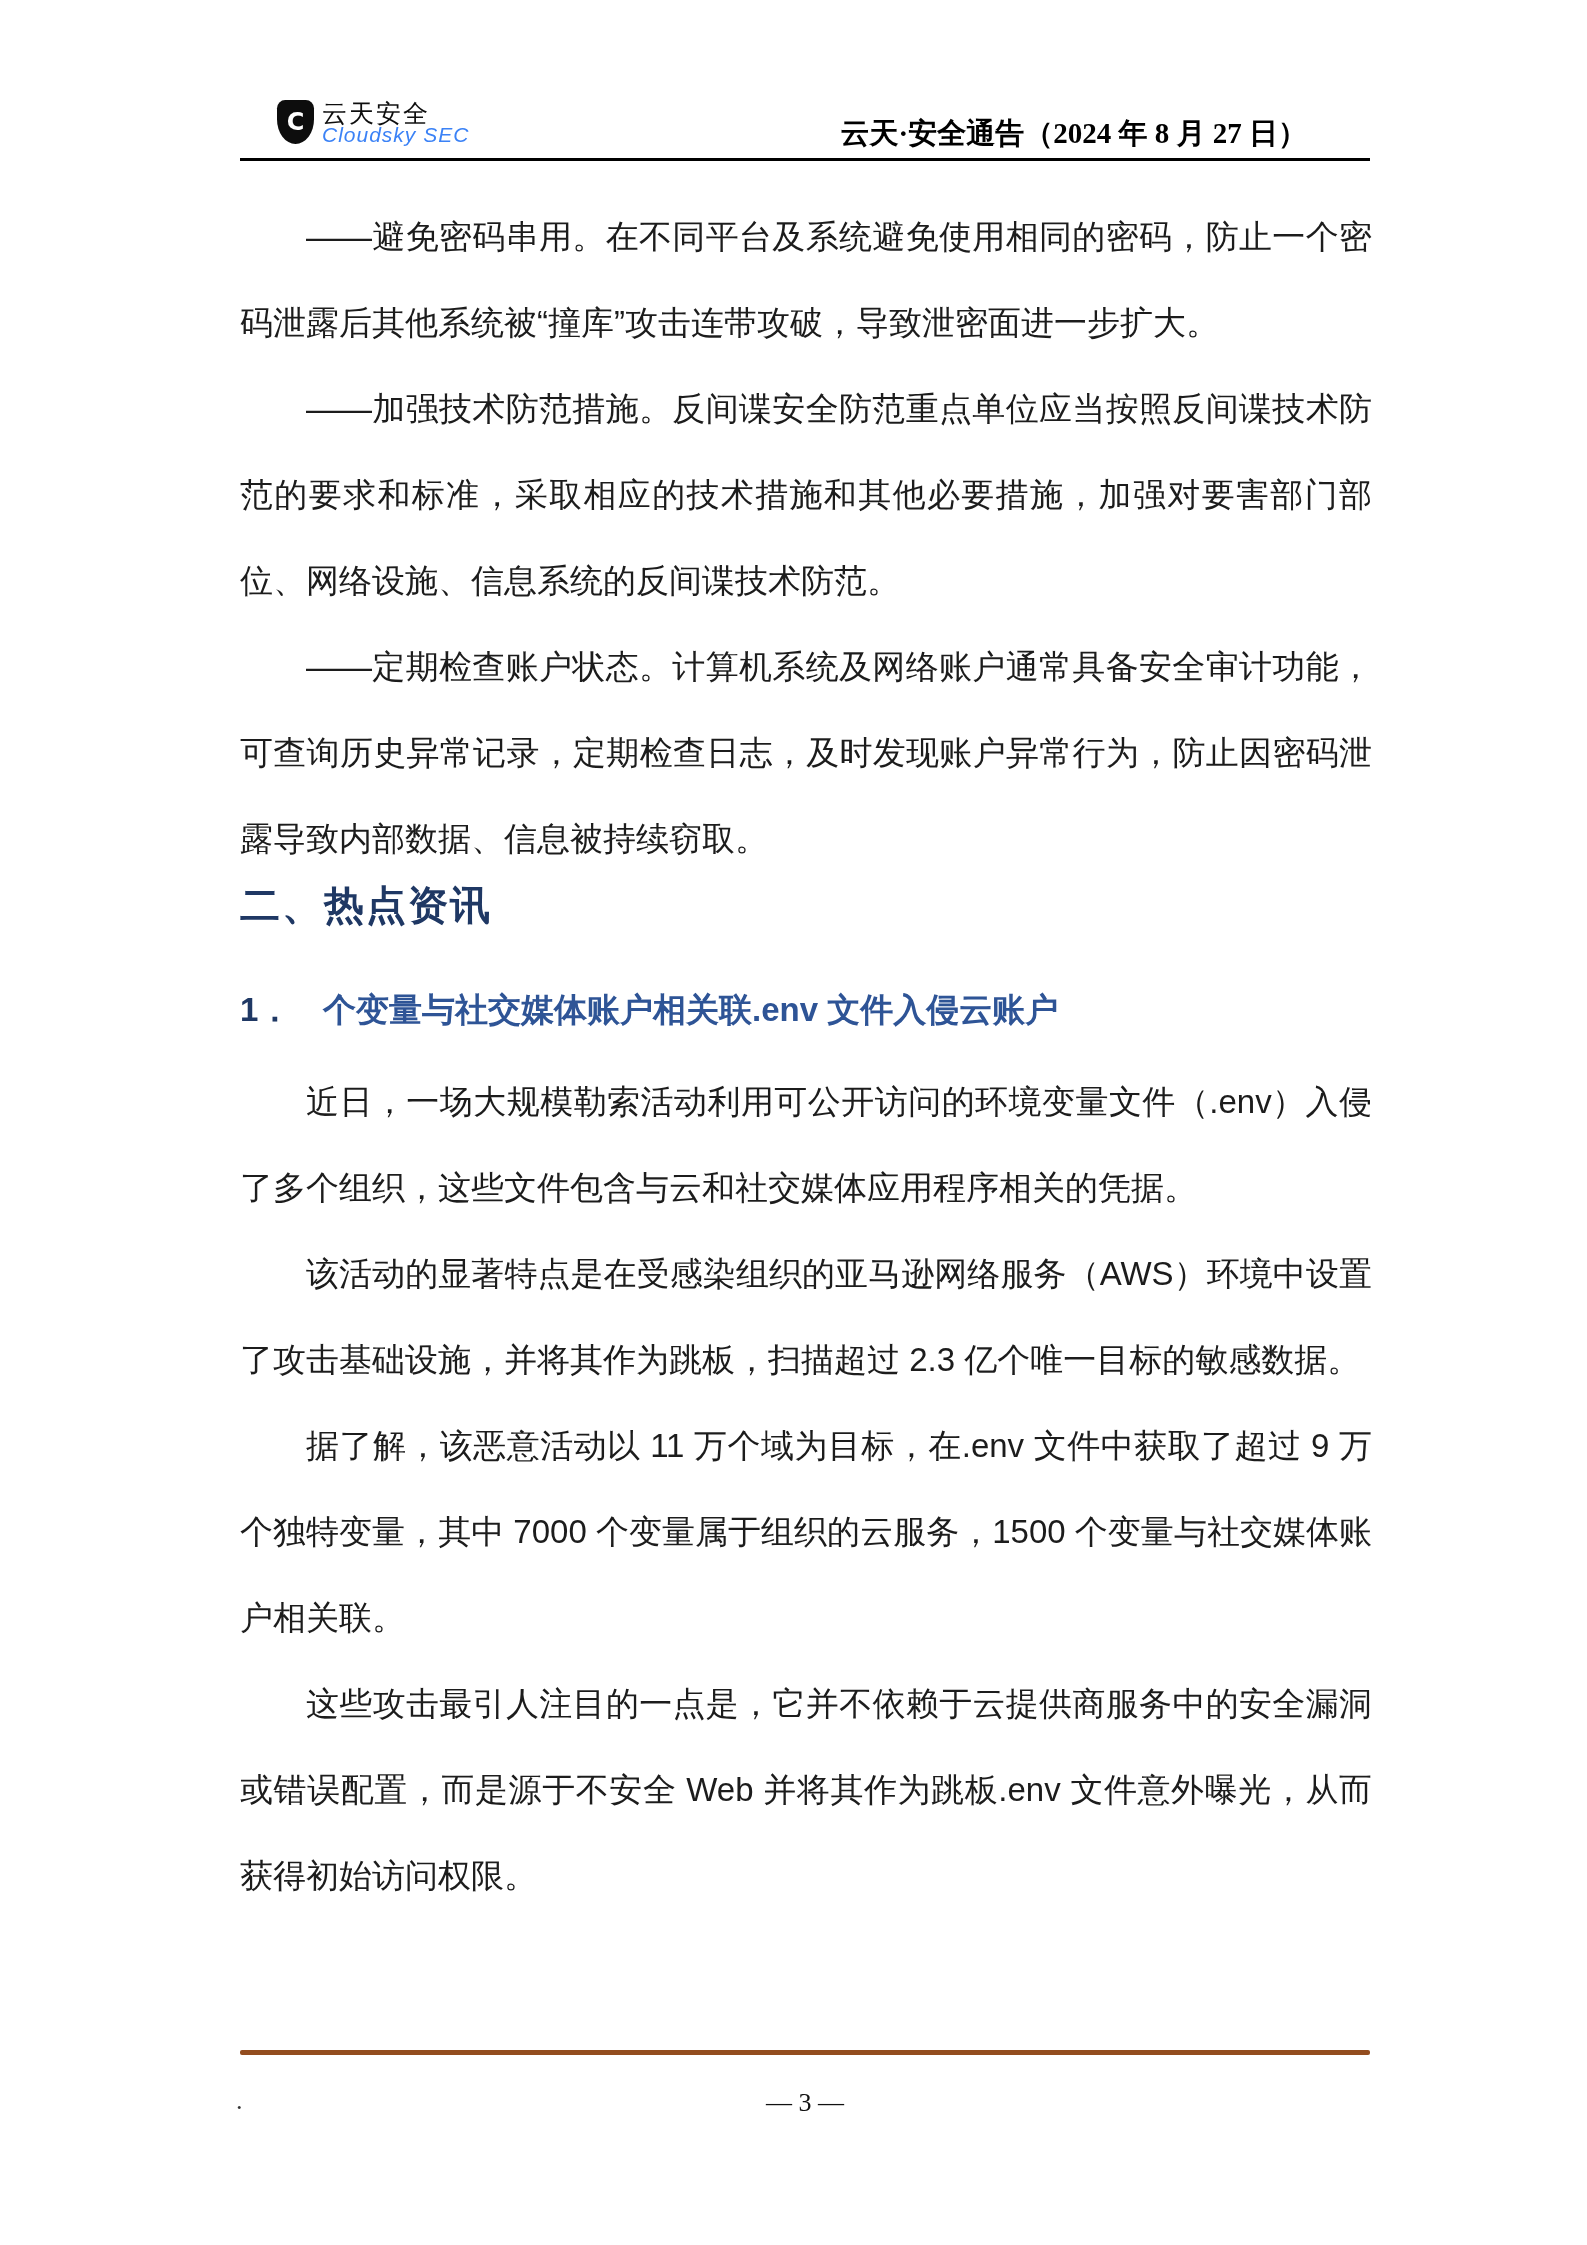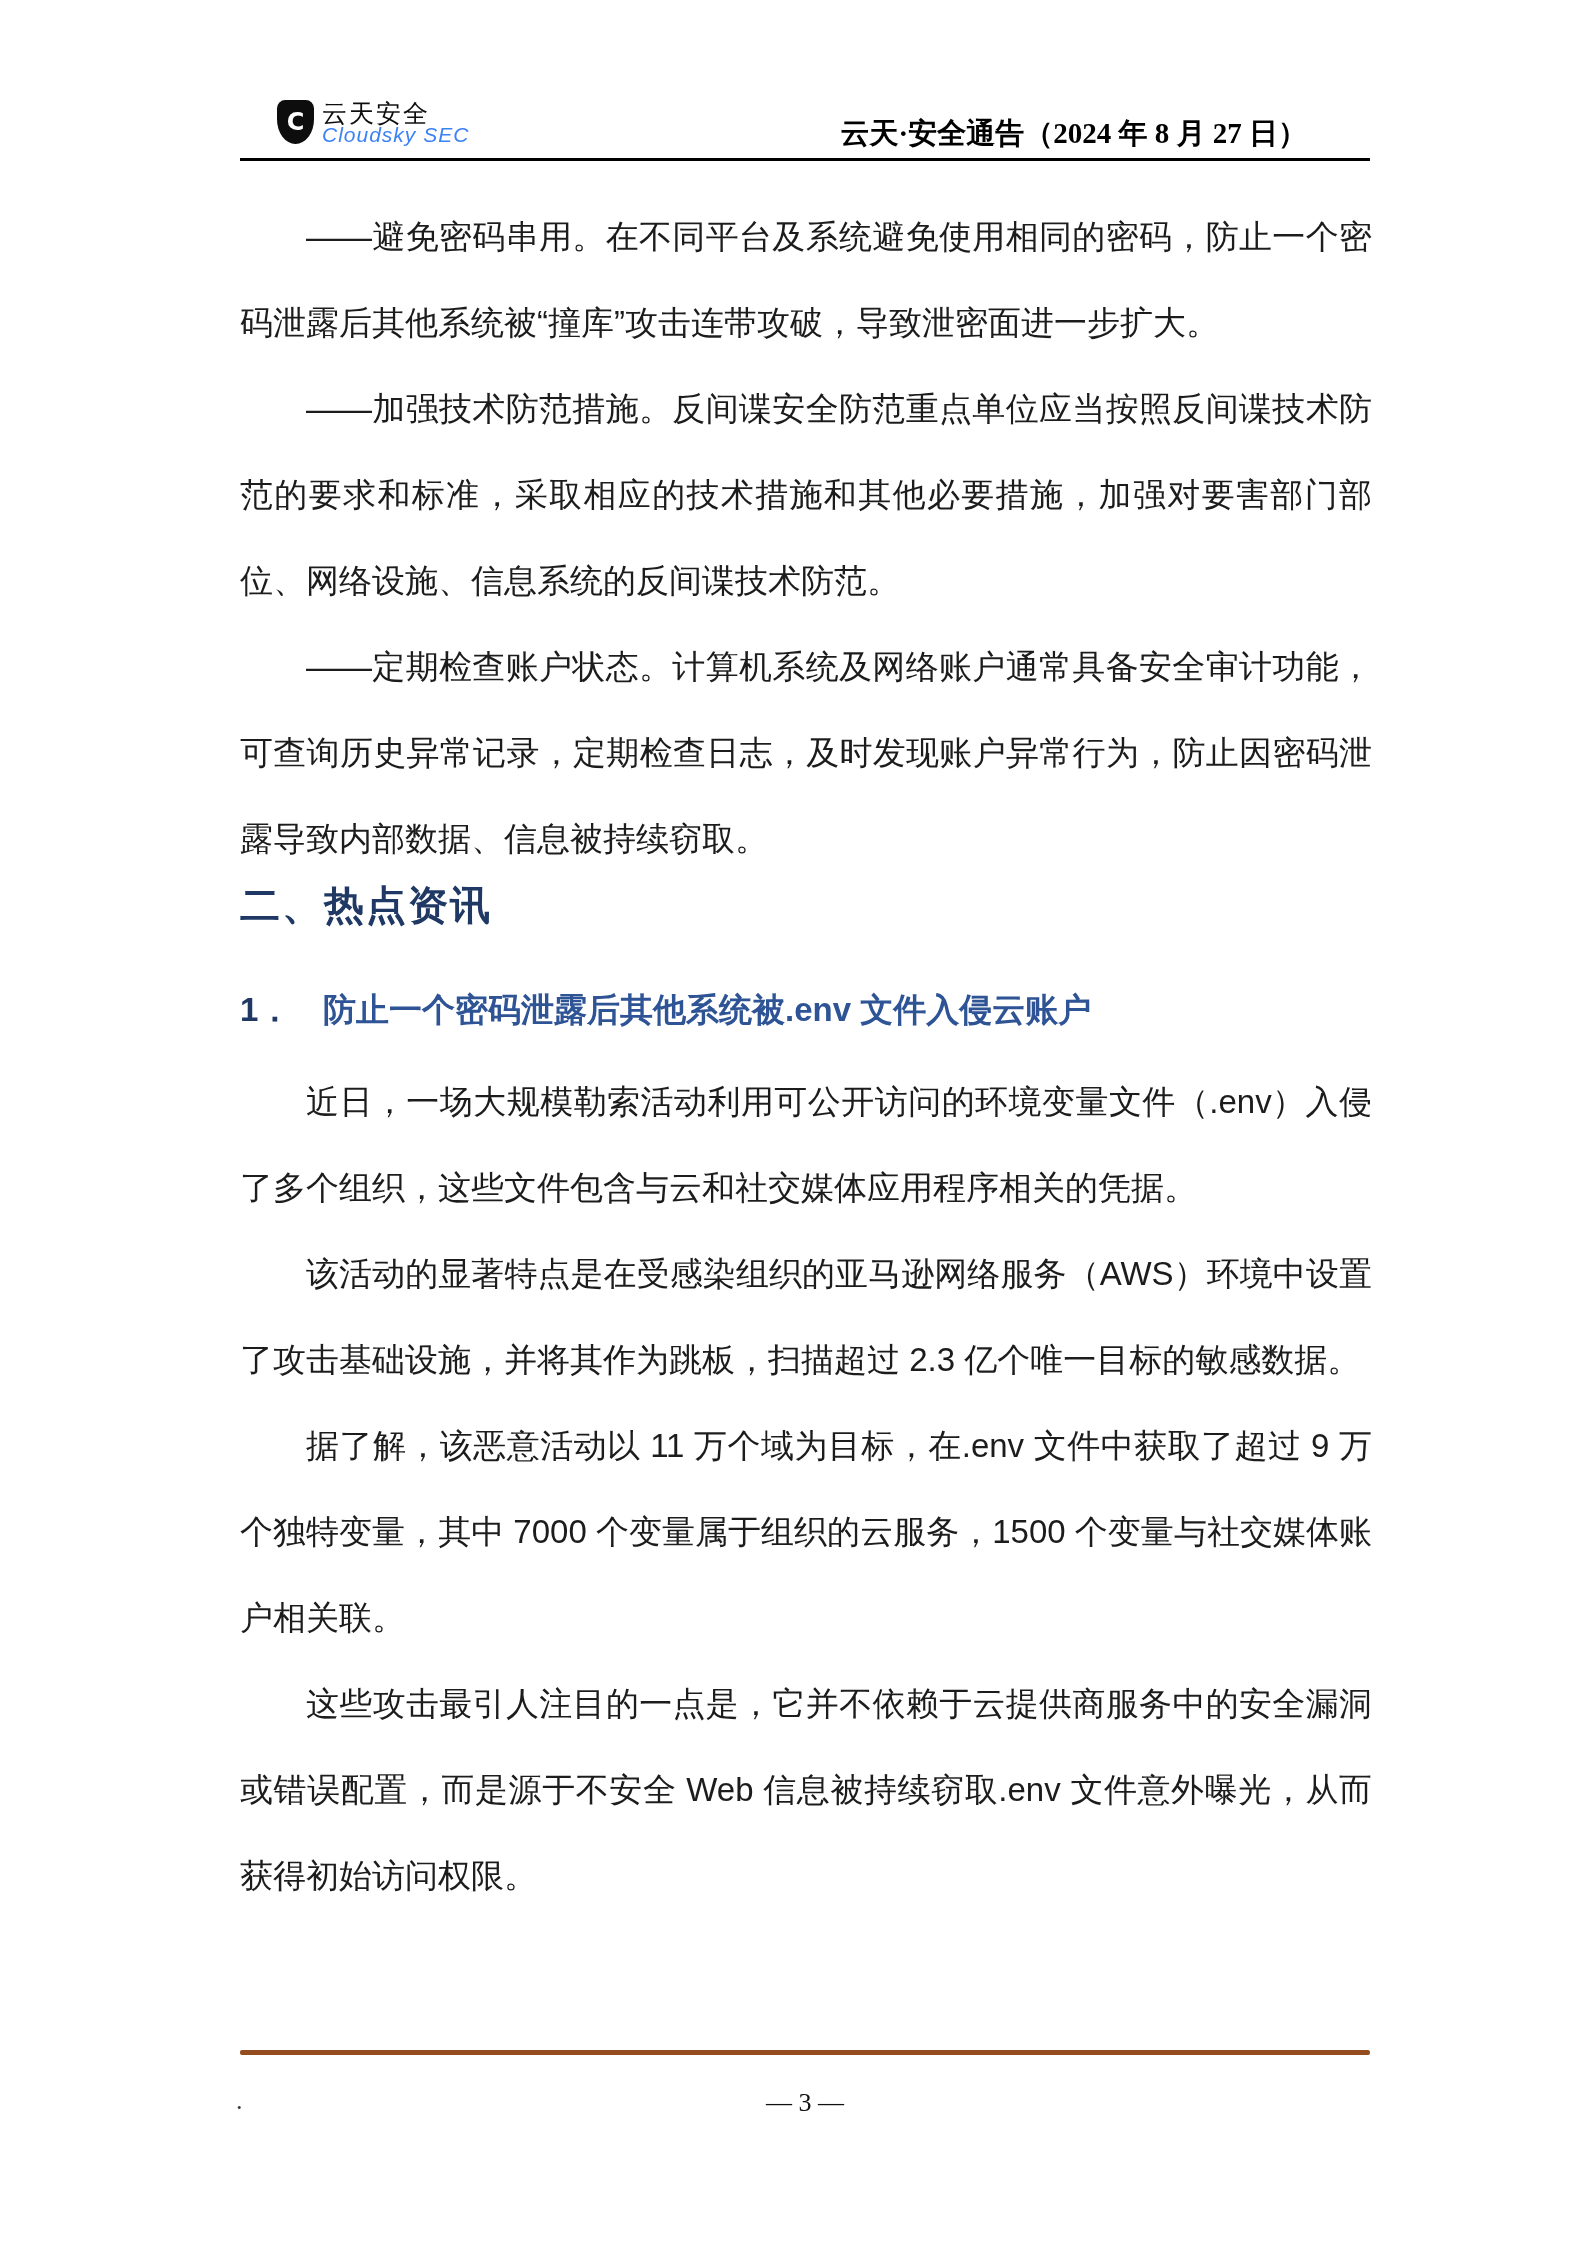--- a/index.html
+++ b/index.html
@@ -88,28 +88,28 @@
 
   <div class="main">
     <p>——避免密码串用。在不同平台及系统避免使用相同的密码，防止一个密码泄露后其他系统被“撞库”攻击连带攻破，导致泄密面进一步扩大。</p>
     <p>——加强技术防范措施。反间谍安全防范重点单位应当按照反间谍技术防范的要求和标准，采取相应的技术措施和其他必要措施，加强对要害部门部位、网络设施、信息系统的反间谍技术防范。</p>
     <p>——定期检查账户状态。计算机系统及网络账户通常具备安全审计功能，可查询历史异常记录，定期检查日志，及时发现账户异常行为，防止因密码泄露导致内部数据、信息被持续窃取。</p>
 
     <div class="section-heading">二、热点资讯</div>
 
     <div class="sub-heading">
       <span class="num">1．</span>
-      <span>防止一个密码泄露后其他系统被.env 文件入侵云账户</span>
+      <span>个变量与社交媒体账户相关联.env 文件入侵云账户</span>
     </div>
 
     <div class="news">
       <p>近日，一场大规模勒索活动利用可公开访问的环境变量文件（.env）入侵了多个组织，这些文件包含与云和社交媒体应用程序相关的凭据。</p>
       <p>该活动的显著特点是在受感染组织的亚马逊网络服务（AWS）环境中设置了攻击基础设施，并将其作为跳板，扫描超过 2.3 亿个唯一目标的敏感数据。</p>
       <p>据了解，该恶意活动以 11 万个域为目标，在.env 文件中获取了超过 9 万个独特变量，其中 7000 个变量属于组织的云服务，1500 个变量与社交媒体账户相关联。</p>
-      <p>这些攻击最引人注目的一点是，它并不依赖于云提供商服务中的安全漏洞或错误配置，而是源于不安全 Web 信息被持续窃取.env 文件意外曝光，从而获得初始访问权限。</p>
+      <p>这些攻击最引人注目的一点是，它并不依赖于云提供商服务中的安全漏洞或错误配置，而是源于不安全 Web 并将其作为跳板.env 文件意外曝光，从而获得初始访问权限。</p>
     </div>
   </div>
 
   <div class="footer-rule"></div>
   <div class="footer-dot">.</div>
   <div class="page-number">— 3 —</div>
 
 </div>
 
 </body></html>

